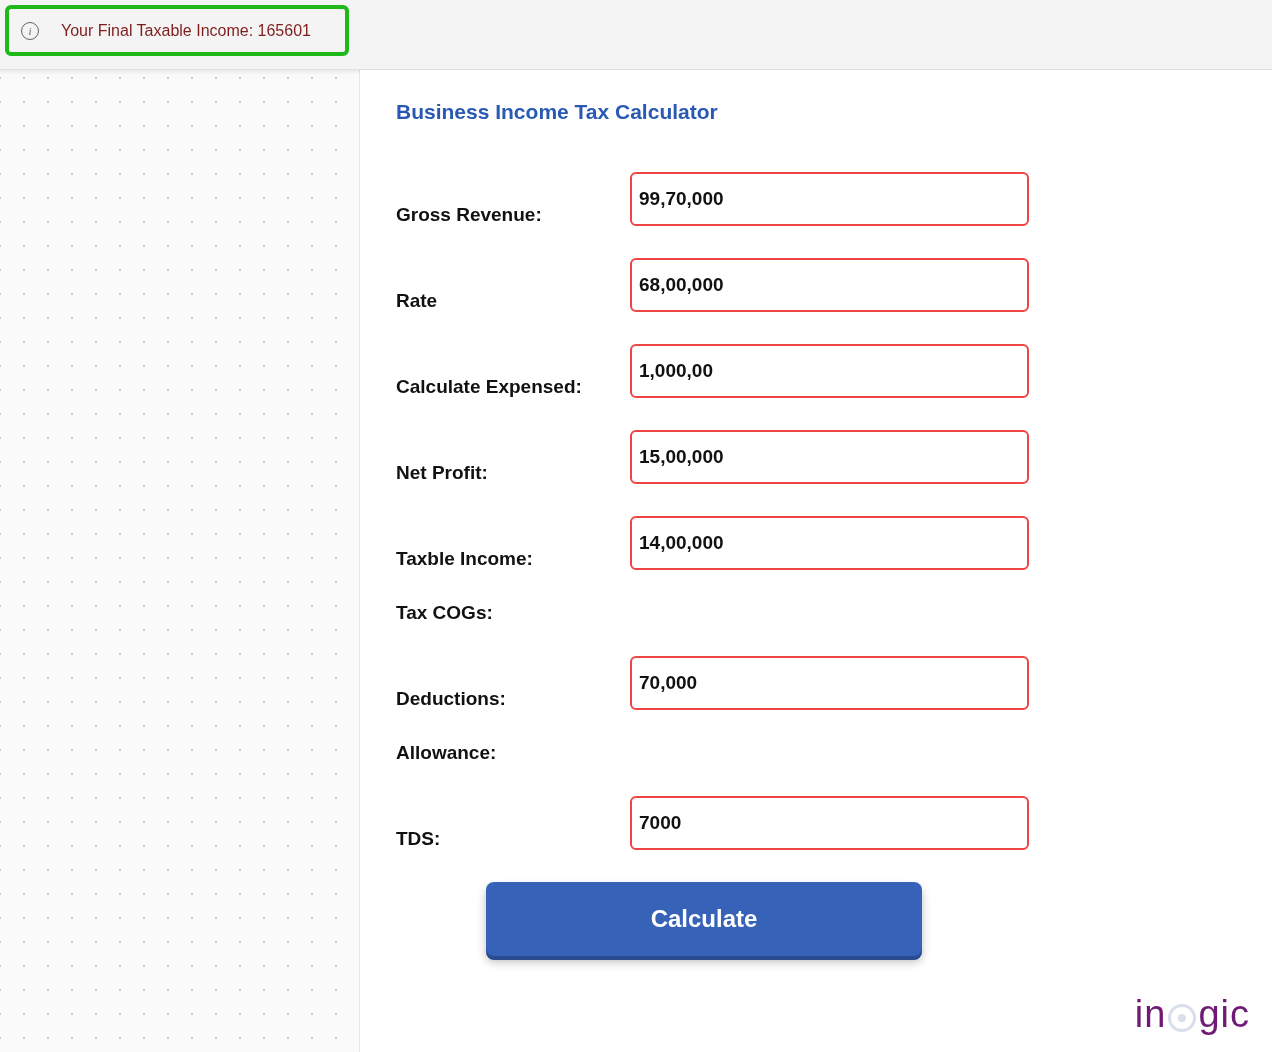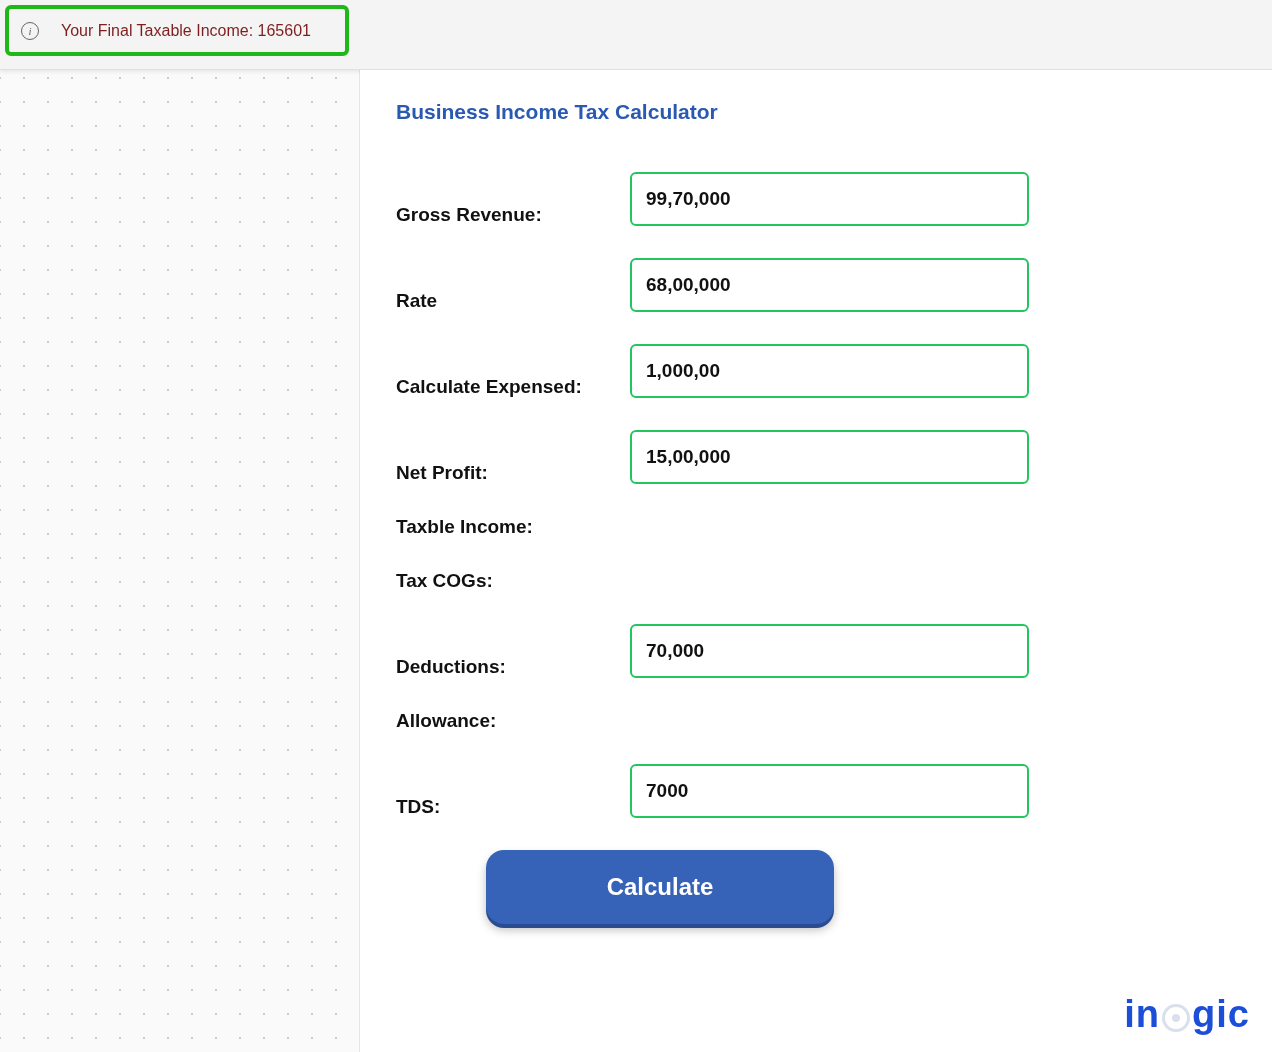--- a/index.html
+++ b/index.html
@@ -89,53 +89,53 @@
     .form-row label {
       width: 234px;
       font-size: 19px;
       font-weight: 700;
       color: #111;
     }
     .form-row input {
       flex: 1;
       max-width: 399px;
       height: 54px;
-      border: 2px solid #22c55e;
+      border: 2px solid #ef4444;
       border-radius: 6px;
       font-size: 19px;
       font-weight: 600;
       color: #111;
-      padding: 0 14px;
+      padding: 0 7px;
       outline: none;
       font-family: inherit;
     }
     .calc-btn-wrap {
       padding-left: 90px;
       margin-top: 26px;
     }
     .calc-btn {
-      width: 348px;
+      width: 436px;
       height: 74px;
       background: #3662b8;
       color: #fff;
       font-size: 24px;
       font-weight: 600;
       border: none;
-      border-radius: 18px;
+      border-radius: 8px;
       cursor: pointer;
       box-shadow: 0 4px 0 #2a4b8f, 0 6px 10px rgba(0,0,0,0.25);
     }
     
     .logo {
       position: absolute;
       right: 22px;
       bottom: 16px;
       font-size: 38px;
-      font-weight: 700;
-      color: #1d4ed8;
+      font-weight: 400;
+      color: #701a75;
       letter-spacing: 1px;
       font-family: Arial, sans-serif;
       display: flex;
       align-items: center;
     }
     .logo .target {
       display: inline-flex;
       align-items: center;
       justify-content: center;
       width: 28px;
@@ -180,20 +180,21 @@
         <div class="form-row">
           <label>Calculate Expensed:</label>
           <input type="text" value="1,000,00" style="">
         </div>
         <div class="form-row">
           <label>Net Profit:</label>
           <input type="text" value="15,00,000" style="">
         </div>
         <div class="form-row">
           <label>Taxble Income:</label>
+          <input type="text" value="14,00,000" style="">
         </div>
         <div class="form-row">
           <label>Tax COGs:</label>
         </div>
         <div class="form-row">
           <label>Deductions:</label>
           <input type="text" value="70,000" style="">
         </div>
         <div class="form-row">
           <label>Allowance:</label>

